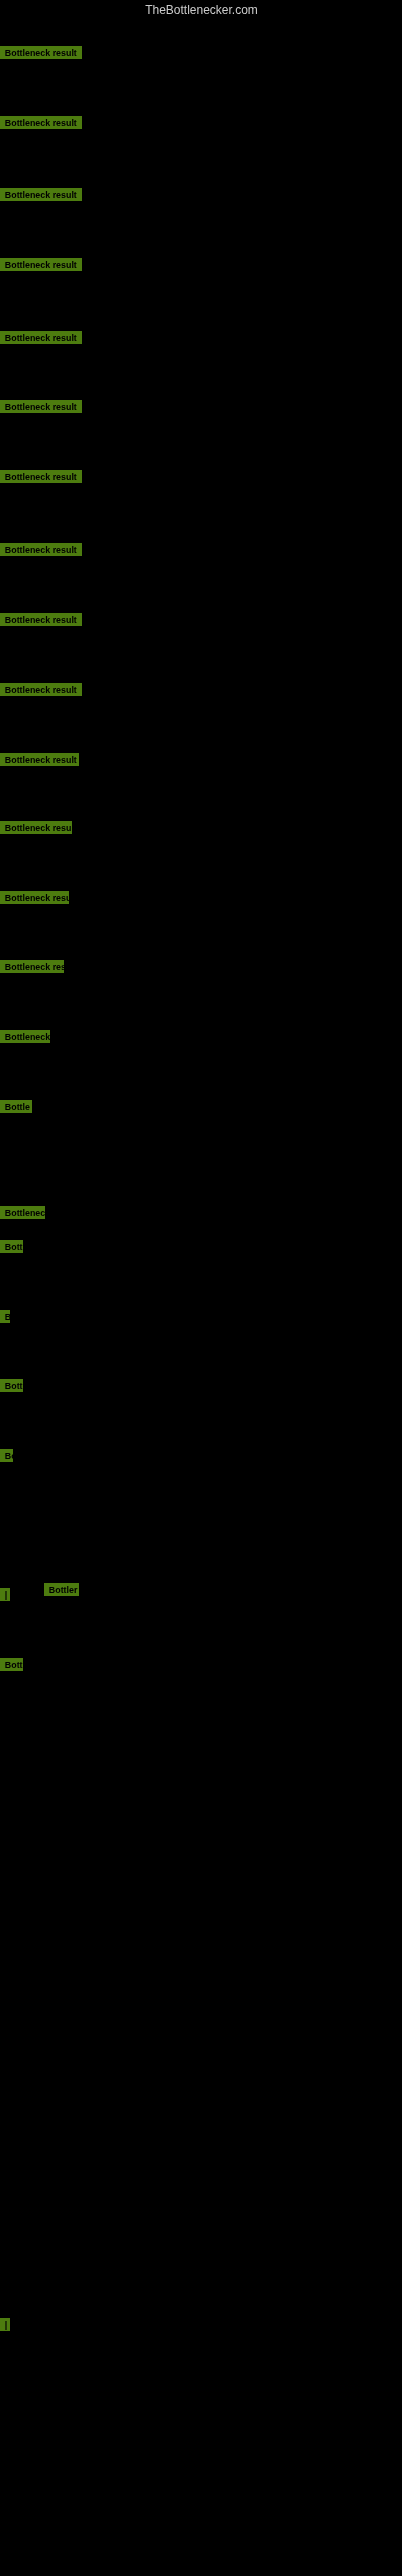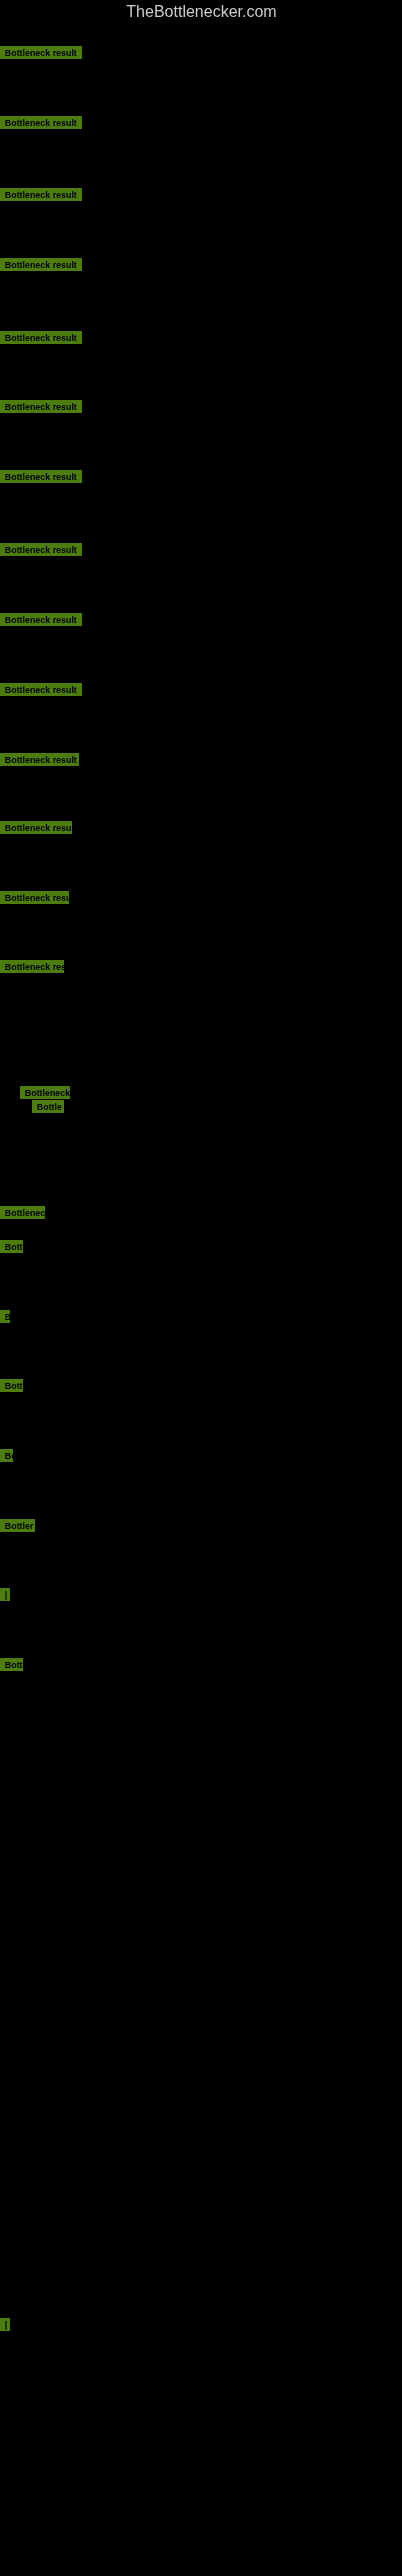--- a/index.html
+++ b/index.html
@@ -10,21 +10,21 @@
     body {
       background-color: #000;
       width: 403px;
       min-height: 2576px;
       font-family: Arial, sans-serif;
       position: relative;
     }
     .site-title {
       text-align: center;
       color: #ccc;
-      font-size: 16px;
+      font-size: 12px;
       padding: 3.2px 0;
       position: absolute;
       top: 0;
       left: 0;
       right: 0;
     }
     .bottleneck-badge {
       background-color: #4d7c0f;
       color: #000;
       font-size: 8.9px;
@@ -52,25 +52,25 @@
     <div class="badge-row" style="top: 331px; max-width: 89px;"><span class="bottleneck-badge" style="max-width: 89px;">Bottleneck result</span></div>
     <div class="badge-row" style="top: 400px; max-width: 89px;"><span class="bottleneck-badge" style="max-width: 89px;">Bottleneck result</span></div>
     <div class="badge-row" style="top: 470px; max-width: 89px;"><span class="bottleneck-badge" style="max-width: 89px;">Bottleneck result</span></div>
     <div class="badge-row" style="top: 543px; max-width: 89px;"><span class="bottleneck-badge" style="max-width: 89px;">Bottleneck result</span></div>
     <div class="badge-row" style="top: 613px; max-width: 85px;"><span class="bottleneck-badge" style="max-width: 85px;">Bottleneck result</span></div>
     <div class="badge-row" style="top: 683px; max-width: 84px;"><span class="bottleneck-badge" style="max-width: 84px;">Bottleneck result</span></div>
     <div class="badge-row" style="top: 753px; max-width: 79px;"><span class="bottleneck-badge" style="max-width: 79px;">Bottleneck result</span></div>
     <div class="badge-row" style="top: 821px; max-width: 72px;"><span class="bottleneck-badge" style="max-width: 72px;">Bottleneck resu</span></div>
     <div class="badge-row" style="top: 891px; max-width: 69px;"><span class="bottleneck-badge" style="max-width: 69px;">Bottleneck resu</span></div>
     <div class="badge-row" style="top: 960px; max-width: 64px;"><span class="bottleneck-badge" style="max-width: 64px;">Bottleneck resu</span></div>
-    <div class="badge-row" style="top: 1086px; max-width: 50px; padding-left: 20px;"><span class="bottleneck-badge" style="max-width: 50px;">Bottleneck</span></div>
-    <div class="badge-row" style="top: 1100px; max-width: 32px;"><span class="bottleneck-badge" style="max-width: 32px; margin-left: 32px;">Bottle</span></div>
+    <div class="badge-row" style="top: 1030px; max-width: 50px;"><span class="bottleneck-badge" style="max-width: 50px;">Bottleneck</span></div>
+    <div class="badge-row" style="top: 1100px; max-width: 32px;"><span class="bottleneck-badge" style="max-width: 32px;">Bottle</span></div>
     <div class="badge-row" style="top: 1170px; max-width: 45px; margin-top: 36px;"><span class="bottleneck-badge" style="max-width: 45px;">Bottlenec</span></div>
     <div class="badge-row" style="top: 1240px; max-width: 22.5px;"><span class="bottleneck-badge" style="max-width: 22.5px;">Bott</span></div>
     <div class="badge-row" style="top: 1310px; max-width: 8px;"><span class="bottleneck-badge" style="max-width: 8px;">B</span></div>
     <div class="badge-row" style="top: 1379px; max-width: 22.5px;"><span class="bottleneck-badge" style="max-width: 22.5px;">Bott</span></div>
     <div class="badge-row" style="top: 1449px; max-width: 13px;"><span class="bottleneck-badge" style="max-width: 13px;">Bo</span></div>
-    <div class="badge-row" style="top: 1519px; max-width: 35px;"><span class="bottleneck-badge" style="max-width: 35px;">Bottler</span></div>
+    <div class="badge-row" style="top: 1583px; max-width: 35px; margin-left: 44px;"><span class="bottleneck-badge" style="max-width: 35px;">Bottler</span></div>
     <div class="badge-row" style="top: 1588px; max-width: 4.8px;"><span class="bottleneck-badge" style="max-width: 4.8px;">|</span></div>
     <div class="badge-row" style="top: 1658px; max-width: 22.5px;"><span class="bottleneck-badge" style="max-width: 22.5px;">Bott</span></div>
     <div class="badge-row" style="top: 2318px; max-width: 4.8px;"><span class="bottleneck-badge" style="max-width: 4.8px;">|</span></div>
   </div>
 
 
 </body></html>

